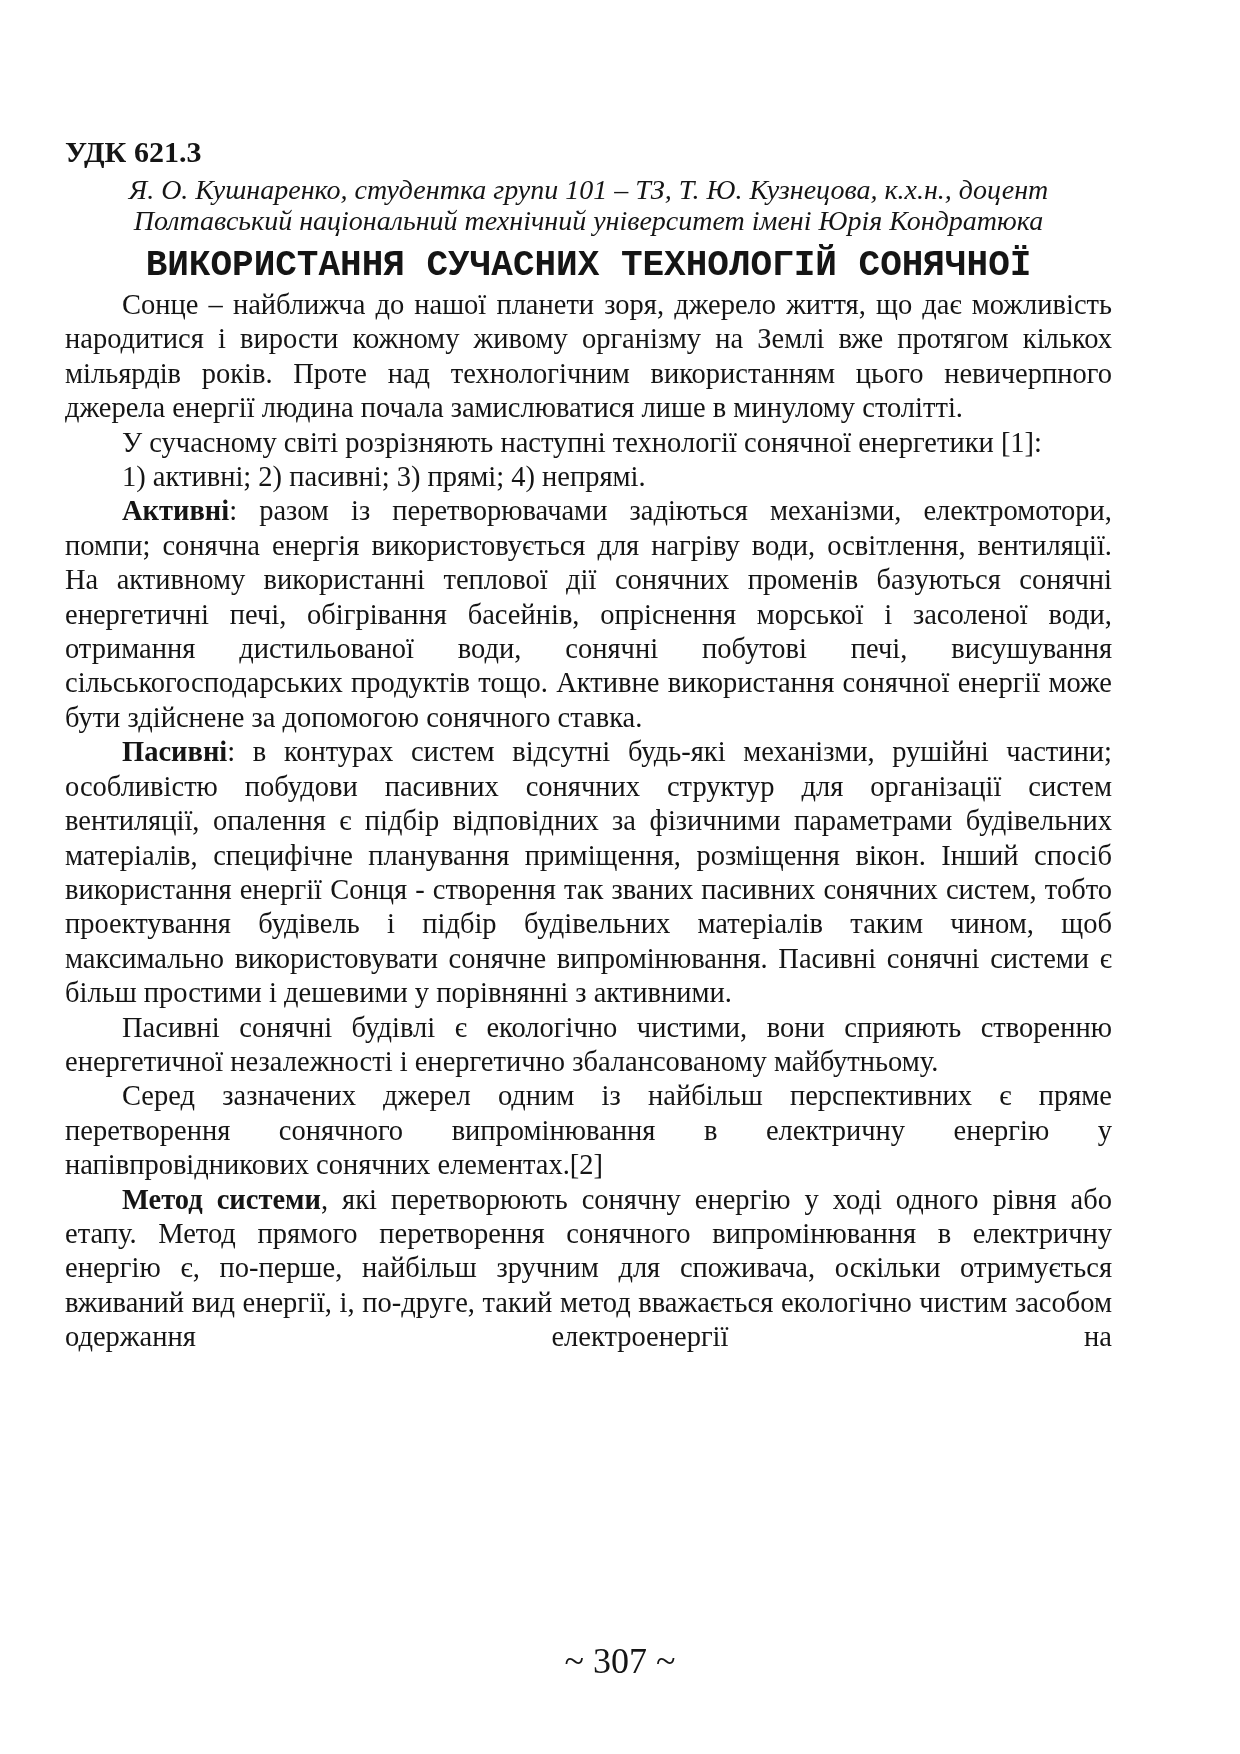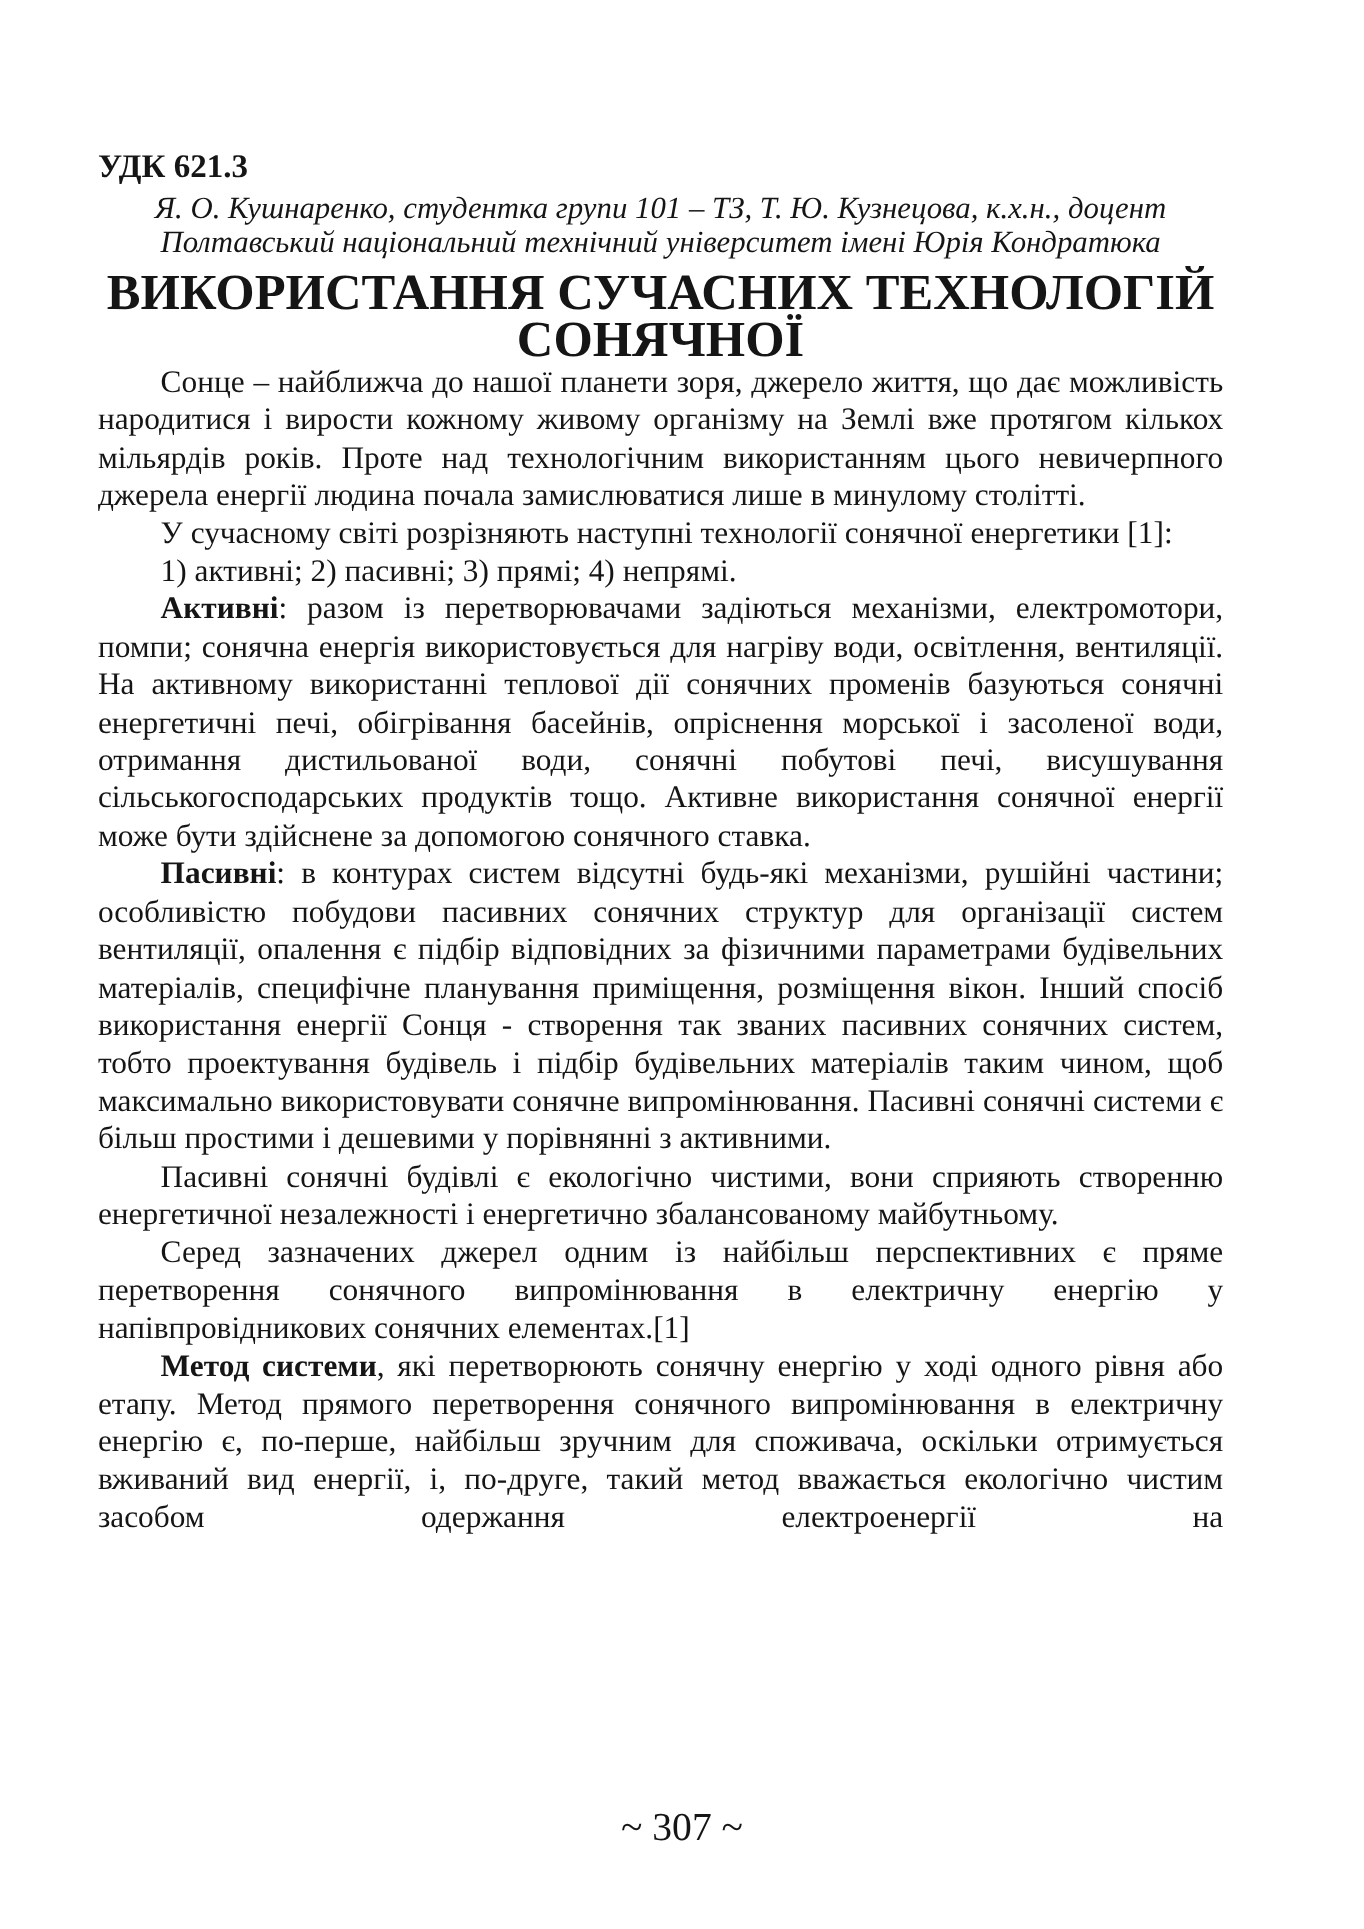--- a/index.html
+++ b/index.html
@@ -9,41 +9,42 @@
   }
   .page {
     position: relative;
     width: 1240px;
     height: 1754px;
     margin: 0 auto;
     background: #ffffff;
     color: #151515;
     font-family: "Liberation Serif", serif;
     box-sizing: border-box;
-    padding: 134px 128px 0 89px;
+    padding: 134px 128px 0 65px;
     overflow: hidden;
   }
   .udc {
     font-weight: bold;
     font-size: 30px;
     line-height: 36px;
   }
   .authors {
     text-align: center;
     font-style: italic;
     font-size: 28px;
     line-height: 31px;
     margin-top: 4px;
   }
   .paper-title {
     text-align: center;
     font-weight: bold;
-    font-size: 46px;
+    font-size: 36px;
     line-height: 43px;
     margin-top: 8px;
+    font-family: Liberation Mono, monospace;
   }
   .body-text {
     margin-top: 1px;
     font-size: 28.5px;
     line-height: 34.4px;
     text-align: justify;
   }
   .body-text p {
     margin: 0;
     padding: 0;
@@ -86,21 +87,21 @@
 
     <p><b></b><span>1) активні; 2) пасивні; 3) прямі; 4) непрямі.</span></p>
 
 
     <p><b>Активні</b><span>: разом із перетворювачами задіються механізми, електромотори, помпи; сонячна енергія використовується для нагріву води, освітлення, вентиляції. На активному використанні теплової дії сонячних променів базуються сонячні енергетичні печі, обігрівання басейнів, опріснення морської і засоленої води, отримання дистильованої води, сонячні побутові печі, висушування сільськогосподарських продуктів тощо. Активне використання сонячної енергії може бути здійснене за допомогою сонячного ставка.</span></p>
 
     <p><b>Пасивні</b><span>: в контурах систем відсутні будь-які механізми, рушійні частини; особливістю побудови пасивних сонячних структур для організації систем вентиляції, опалення є підбір відповідних за фізичними параметрами будівельних матеріалів, специфічне планування приміщення, розміщення вікон. Інший спосіб використання енергії Сонця - створення так званих пасивних сонячних систем, тобто проектування будівель і підбір будівельних матеріалів таким чином, щоб максимально використовувати сонячне випромінювання. Пасивні сонячні системи є більш простими і дешевими у порівнянні з активними.</span></p>
 
     <p><b></b><span>Пасивні сонячні будівлі є екологічно чистими, вони сприяють створенню енергетичної незалежності і енергетично збалансованому майбутньому.</span></p>
 
-    <p><b></b><span>Серед зазначених джерел одним із найбільш перспективних є пряме перетворення сонячного випромінювання в електричну енергію у напівпровідникових сонячних елементах.[1]</span></p>
+    <p><b></b><span>Серед зазначених джерел одним із найбільш перспективних є пряме перетворення сонячного випромінювання в електричну енергію у напівпровідникових сонячних елементах.[2]</span></p>
 
     <p class="cont"><b>Метод системи</b><span>, які перетворюють сонячну енергію у ході одного рівня або етапу. Метод прямого перетворення сонячного випромінювання в електричну енергію є, по-перше, найбільш зручним для споживача, оскільки отримується вживаний вид енергії, і, по-друге, такий метод вважається екологічно чистим засобом одержання електроенергії на</span></p>
 
   </div>
 
   <div class="footer">~ 307 ~</div>
 
 </div>
 
 </body></html>

